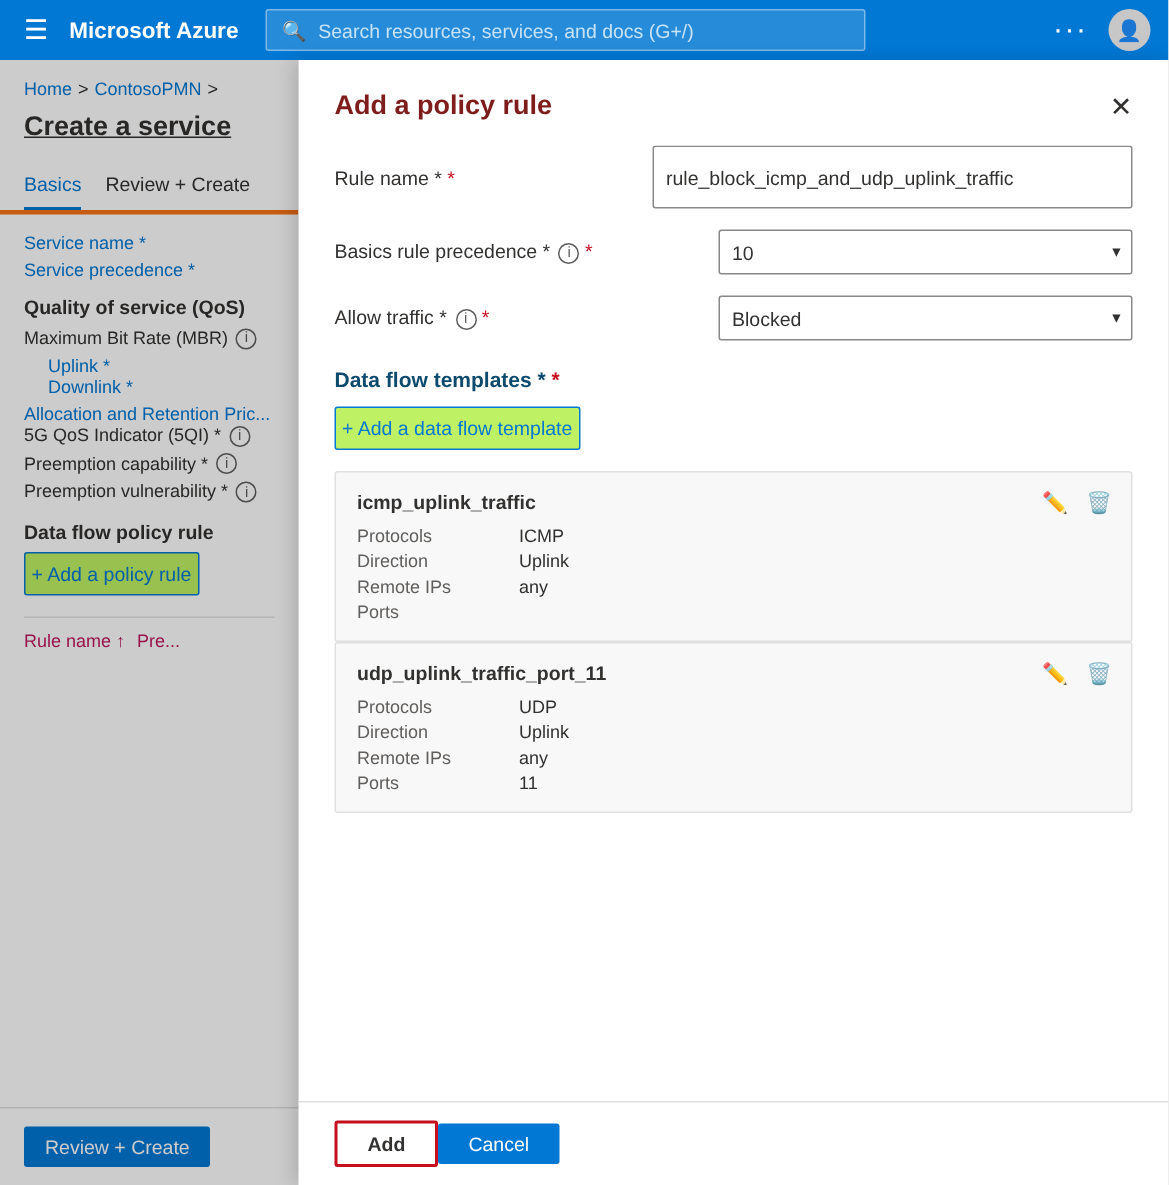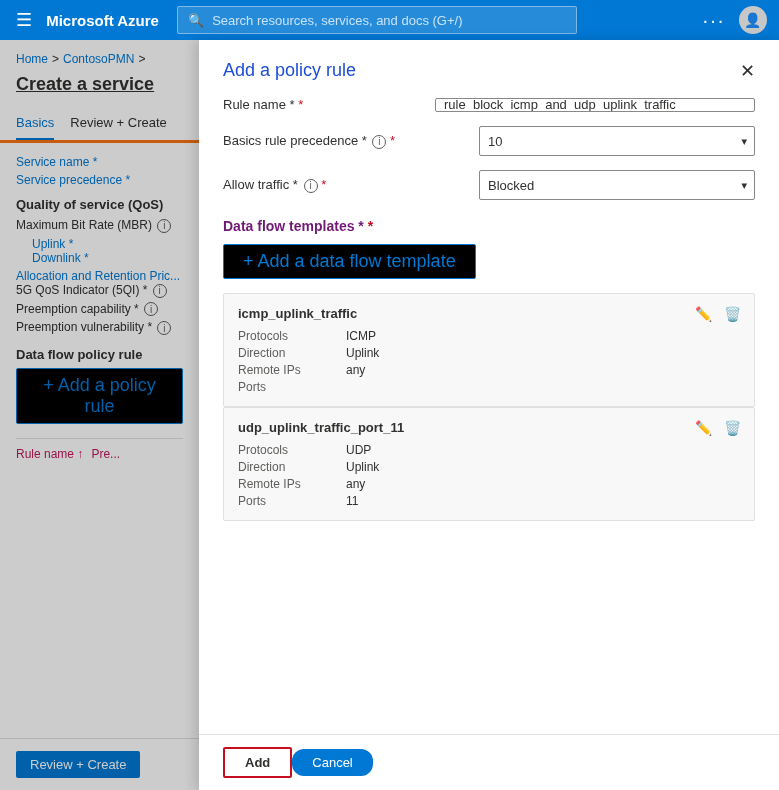--- a/index.html
+++ b/index.html
@@ -179,22 +179,22 @@
     }
     .modal-header {
       display: flex;
       align-items: center;
       justify-content: space-between;
       padding: 20px 24px 16px;
       border-bottom: none;
     }
     .modal-title {
       font-size: 18px;
-      font-weight: 400;
-      color: #1d4ed8;
+      font-weight: 700;
+      color: #7f1d1d;
     }
     .modal-close {
       font-size: 18px;
       cursor: pointer;
       color: #323130;
       background: none;
       border: none;
       line-height: 1;
     }
     .modal-body {
@@ -218,21 +218,21 @@
     }
     .field-label {
       width: 200px;
       font-size: 13px;
       color: #323130;
       flex-shrink: 0;
     }
     .field-required::after { content: ' *'; color: #c50f1f; }
     .field-input {
       flex: 1;
-      height: 14px;
+      height: 42px;
       border: 1px solid #8a8886;
       border-radius: 2px;
       padding: 0 8px;
       font-size: 13px;
       color: #323130;
       outline: none;
     }
     .select-wrapper {
       flex: 1;
       position: relative;
@@ -258,33 +258,33 @@
       transform: translateY(-50%);
       pointer-events: none;
       color: #323130;
       font-size: 11px;
     }
 
     
     .section-title {
       font-size: 14px;
       font-weight: 600;
-      color: #701a75;
+      color: #0c4a6e;
       margin: 18px 0 10px;
     }
     .section-required::after { content: ' *'; color: #c50f1f; }
     .add-template-btn {
       display: inline-flex;
       align-items: center;
       gap: 6px;
-      background: #000000;
+      background: #bef264;
       border: 1px solid #0078d4;
       color: #0078d4;
-      padding: 6px 19px;
-      font-size: 18px;
+      padding: 6px 4px;
+      font-size: 13px;
       cursor: pointer;
       border-radius: 2px;
       margin-bottom: 14px;
     }
 
     
     .template-card {
       background: #f8f8f8;
       border: 1px solid #e0e0e0;
       border-radius: 2px;
@@ -332,21 +332,21 @@
       border-radius: 2px;
       font-weight: 600;
     }
     .btn-cancel {
       background: #0078d4;
       color: white;
       border: none;
       padding: 6px 20px;
       font-size: 13px;
       cursor: pointer;
-      border-radius: 12px;
+      border-radius: 2px;
     }
 
     .info-icon {
       display: inline-flex;
       align-items: center;
       justify-content: center;
       width: 14px; height: 14px;
       border-radius: 50%;
       border: 1px solid #605e5c;
       font-size: 10px;

